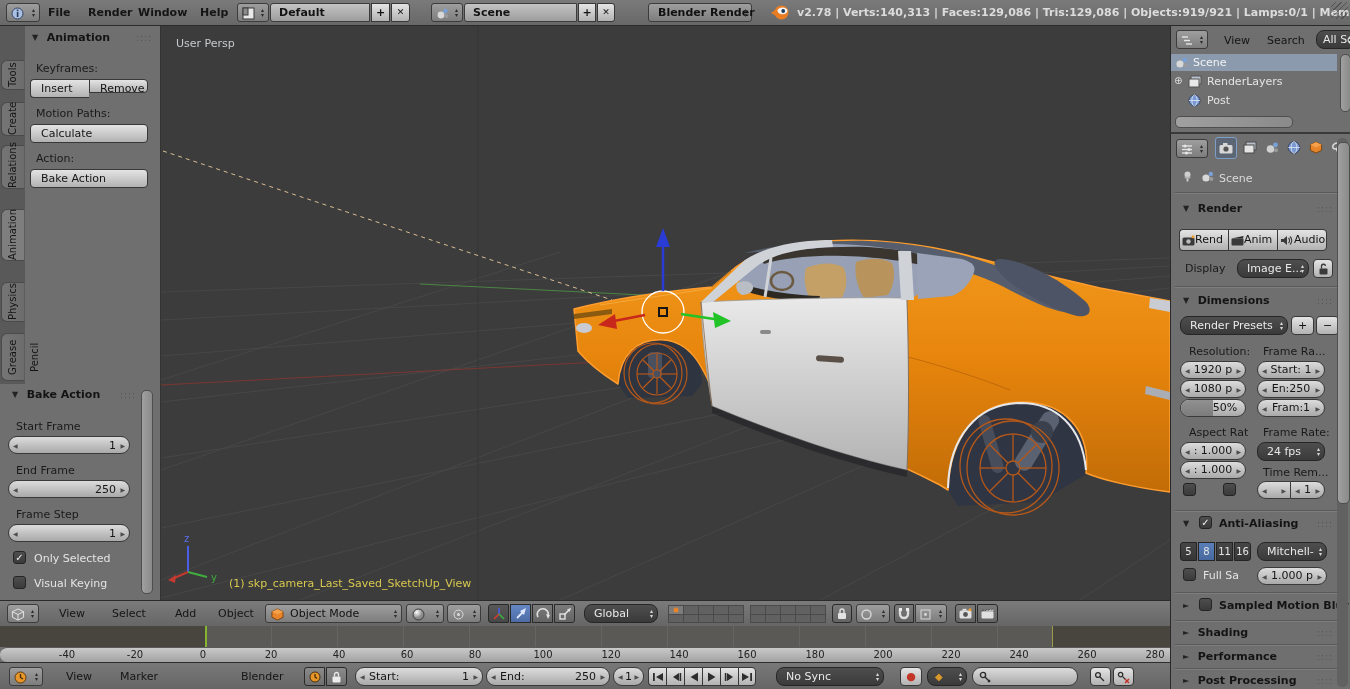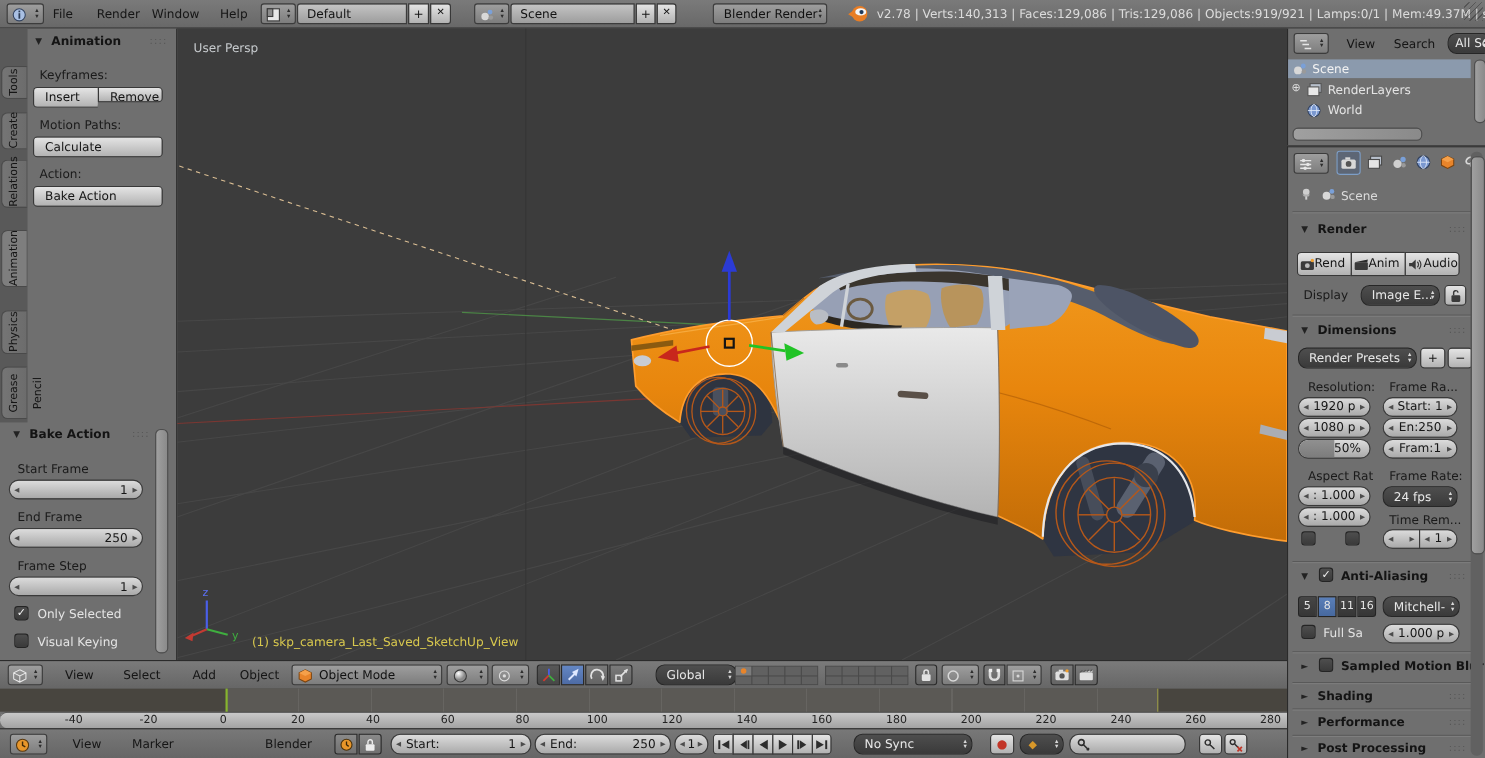--- a/index.html
+++ b/index.html
@@ -50,21 +50,21 @@
   .toggle-dark{background:linear-gradient(#464646,#363636);border:1px solid #242424;color:#e6e6e6;
         text-align:center;box-sizing:border-box;font-size:10px;}
   .toggle-dark.on{background:linear-gradient(#5a7fb9,#47699f);}
   svg{display:block;}
 </style>
 </head>
 <body>
 
 <div id="app">
 
-  <div class="abs" style="left:0;top:0;width:1350px;height:26px;background:linear-gradient(#7a7a7a,#686868);border-bottom:1px solid #2a2a2a;box-sizing:border-box;">
+  <div class="abs" style="left:0;top:0;width:1350px;height:26px;background:linear-gradient(#7a7a7a,#686868);border-bottom:1px solid #2a2a2a;box-sizing:border-box;font-weight:bold;">
     <div class="abs litdrop" style="left:6px;top:3px;width:34px;height:19px;">
       <svg class="abs" style="left:4px;top:3px" width="13" height="13" viewBox="0 0 13 13">
           <circle cx="6.5" cy="6.5" r="5.5" fill="#a9c0e4" stroke="#33435f"></circle>
           <rect x="5.8" y="5" width="1.6" height="5" fill="#2c3c56"></rect>
           <rect x="5.8" y="2.6" width="1.6" height="1.6" fill="#2c3c56"></rect>
         </svg>
     <span class="updn">
           <span>▴</span>
           <span>▾</span>
         </span>
@@ -412,21 +412,21 @@
         </svg>
     </div>
     <div class="abs" style="left:554px;top:3px;width:21px;height:19px;background:linear-gradient(#7a7a7a,#646464);border:1px solid #2a2a2a;border-radius:0 3px 3px 0;box-sizing:border-box;">
       <svg style="margin:2px auto" width="14" height="14" viewBox="0 0 14 14">
           <rect x="2" y="7" width="5" height="5" fill="none" stroke="#e2e2e2" stroke-width="1.4"></rect>
           <line x1="6" y1="8" x2="12" y2="2" stroke="#e2e2e2" stroke-width="1.6"></line>
           <path d="M13,1 L9,2.5 L11.5,5 Z" fill="#e2e2e2"></path>
         </svg>
     </div>
 
-    <div class="abs menuw" style="left:596px;top:3px;width:74px;height:19px;"><span>Global</span><span class="updn">
+    <div class="abs menuw" style="left:584px;top:3px;width:74px;height:19px;"><span>Global</span><span class="updn">
           <span>▴</span>
           <span>▾</span>
         </span></div>
 
     <div class="abs" style="left:668px;top:4px;width:76px;height:18px;">
       <svg width="76" height="18" viewBox="0 0 76 18">
         <g>
           <rect x="0" y="0" width="76" height="18" fill="#4a4a4a"></rect>
           <g fill="#616161">
             <rect x="1" y="1" width="14" height="8"></rect>
@@ -690,21 +690,21 @@
           <rect x="1" y="4" width="10" height="8" fill="#e8e8e8" stroke="#555"></rect>
         </svg>
       <span class="lbl-light abs" style="left:36px;top:2px">RenderLayers</span>
     </div>
     <div class="abs" style="left:0;top:66px;width:166px;height:17px;">
       <svg class="abs" style="left:17px;top:2px" width="13" height="13" viewBox="0 0 13 13">
           <circle cx="6.5" cy="6.5" r="5.5" fill="#7a98d0" stroke="#33435f"></circle>
           <ellipse cx="6.5" cy="6.5" rx="2.6" ry="5.5" fill="none" stroke="#dfe8f8" stroke-width="0.8"></ellipse>
           <line x1="1" y1="6.5" x2="12" y2="6.5" stroke="#dfe8f8" stroke-width="0.8"></line>
         </svg>
-      <span class="lbl-light abs" style="left:36px;top:2px">World</span>
+      <span class="lbl-light abs" style="left:36px;top:2px">Post</span>
     </div>
     <div class="abs scrollthumb" style="left:4px;top:90px;width:116px;height:10px;"></div>
     <div class="abs scrollthumb" style="left:169px;top:28px;width:9px;height:56px;"></div>
   </div>
 
   <div class="abs" style="left:1170px;top:132px;width:180px;height:557px;background:#6f6f6f;border-left:1px solid #2a2a2a;border-top:2px solid #3a3a3a;box-sizing:border-box;overflow:hidden;">
 
     <div class="abs litdrop" style="left:5px;top:5px;width:32px;height:19px;">
       <svg class="abs" style="left:4px;top:4px" width="12" height="11" viewBox="0 0 12 11">
           <line x1="1" y1="2" x2="11" y2="2" stroke="#e6e6e6" stroke-width="1.3"></line>

